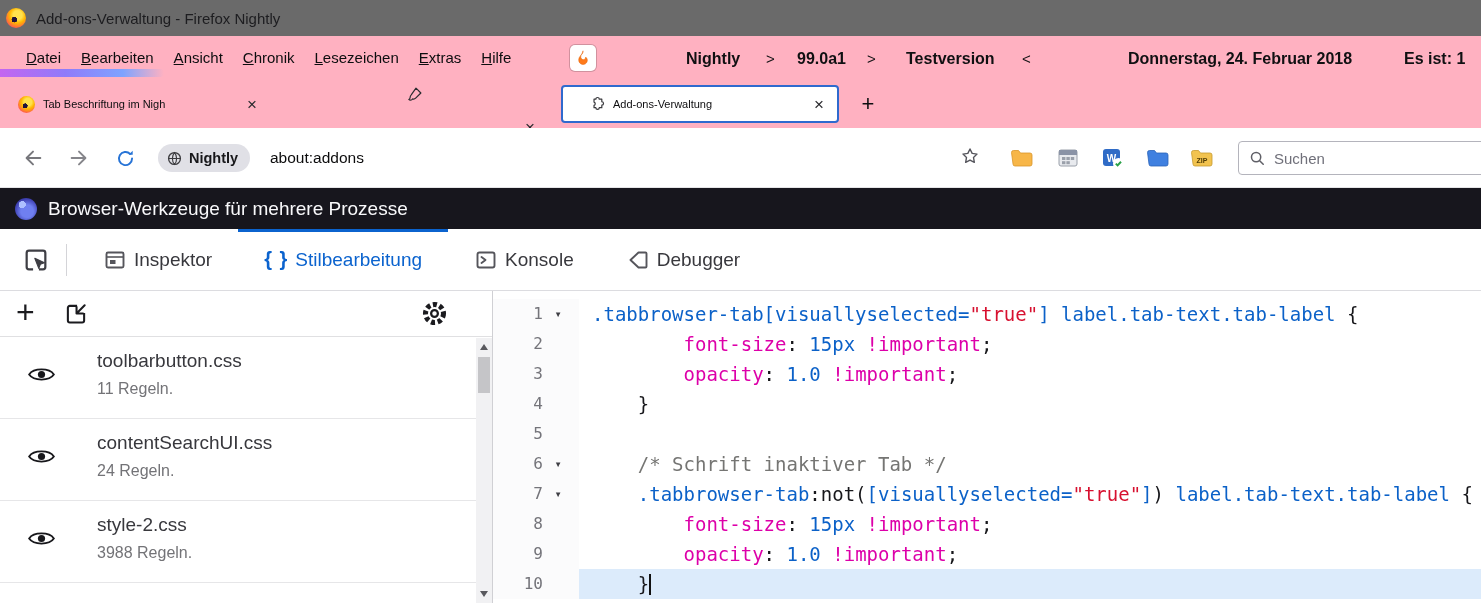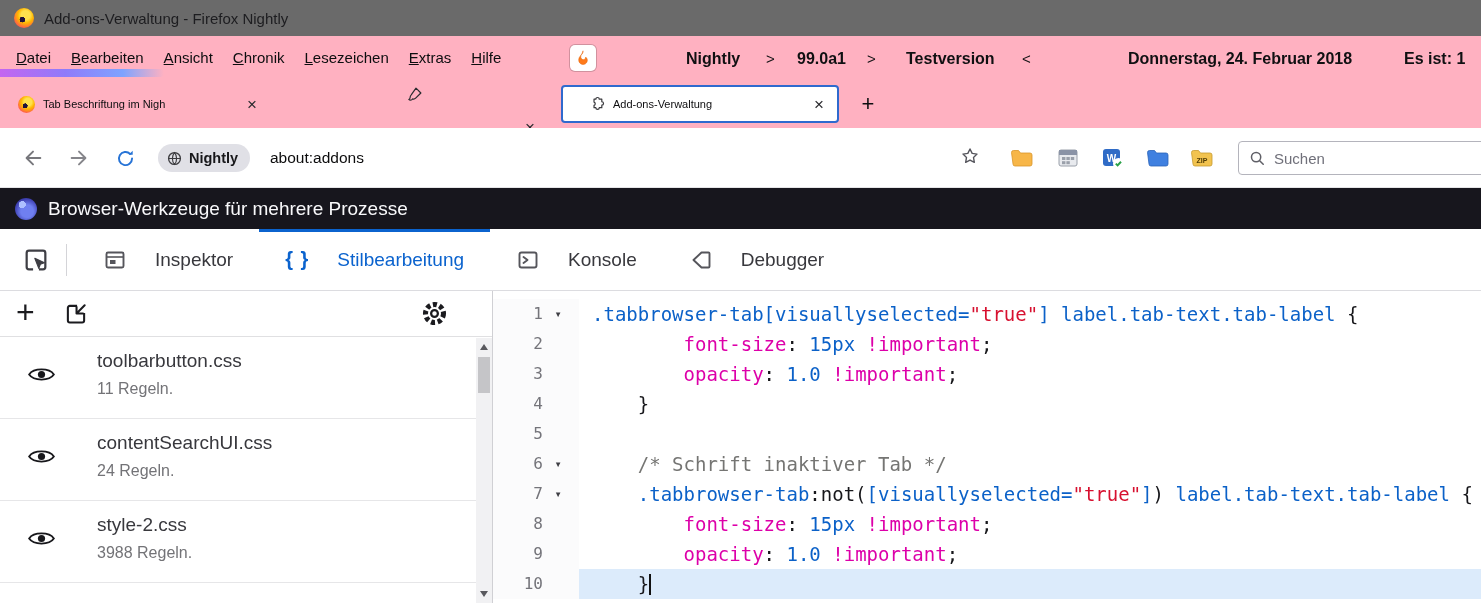--- a/index.html
+++ b/index.html
@@ -5,29 +5,29 @@
   :root{
     --pink:#ffb1c1;
     --accent:#0b63ce;
     --dark:#17161d;
   }
   *{box-sizing:border-box;margin:0;padding:0;}
   body{margin:0;background:#444;font-family:"Liberation Sans",sans-serif;}
   .window{position:relative;width:1481px;height:603px;overflow:hidden;background:#fff;color:#0c0c0d;}
 
   
-  .titlebar{position:absolute;top:0;left:0;right:0;height:36px;background:#6a6a6a;display:flex;align-items:center;gap:10px;padding:0 14px;}
+  .titlebar{position:absolute;top:0;left:0;right:0;height:36px;background:#6a6a6a;display:flex;align-items:center;gap:10px;padding:0 6px;}
   .title-text{font-size:15px;color:#1d1d20;}
   .i-firefox{width:20px;height:20px;border-radius:50%;flex:none;
     background:radial-gradient(circle at 42% 58%,#20123a 0 17%,transparent 18%),
                radial-gradient(circle at 58% 36%,#ffe14d 0 26%,#ffb700 45%,#ff7139 68%,#ff3b6b 88%,#b5317c 100%);}
 
   
   .menubar{position:absolute;top:36px;left:0;right:0;height:44px;background:var(--pink);}
-  .menu-items{display:flex;height:100%;padding-left:6px;text-align:center;}
+  .menu-items{display:flex;height:100%;padding-left:16px;text-align:center;}
   .menu-item{display:inline-block;padding:13px 10px 0;font-size:15px;color:#0d0d0f;}
   .menu-item::first-letter{text-decoration:underline;}
   .theme-stripe{position:absolute;left:0;top:33px;width:164px;height:8px;
     background:linear-gradient(90deg,#c466f0,#8f7bfa 40%,#7fa3ff 75%,rgba(255,177,193,0));border-radius:0 4px 4px 0;}
   .flame-badge{position:absolute;left:570px;top:9px;width:26px;height:26px;background:#fff;border-radius:5px;
     display:flex;align-items:center;justify-content:center;box-shadow:0 0 0 1px rgba(0,0,0,.18);}
   .mstat{position:absolute;top:0;height:44px;line-height:46px;font-size:16px;font-weight:600;color:#101012;white-space:nowrap;}
   .mstat.sep{font-weight:400;font-size:15px;}
   .s-app{left:686px}.s-sep1{left:766px}.s-ver{left:797px}.s-sep2{left:867px}
   .s-chan{left:906px}.s-sep3{left:1022px}.s-date{left:1128px}.s-time{left:1404px}
@@ -66,21 +66,21 @@
   .dtheader{position:absolute;top:188px;left:0;right:0;height:41px;background:var(--dark);display:flex;align-items:center;gap:11px;padding:0 15px;}
   .dttitle{color:#f9f9fb;font-size:19px;}
   .i-nightly{width:22px;height:22px;border-radius:50%;flex:none;
     background:radial-gradient(circle at 33% 30%,#aebfff 0 16%,transparent 17%),
                radial-gradient(circle at 55% 60%,#6f7ff0 0 35%,#4346b8 65%,#1b1670 100%);}
 
   
   .dttoolbar{position:absolute;top:229px;left:0;right:0;height:62px;background:#fff;border-bottom:1px solid #dcdce0;display:flex;align-items:center;}
   .pick-btn{margin-left:16px;width:40px;height:40px;display:flex;align-items:center;justify-content:center;color:#3e3e44;}
   .dtsep{width:1px;height:32px;background:#d4d4d8;margin:0 10px;}
-  .dttab{position:relative;height:100%;display:flex;align-items:center;gap:28px;padding:0 26px;font-size:19px;color:#38383d;}
+  .dttab{position:relative;height:100%;display:flex;align-items:center;gap:7px;padding:0 26px;font-size:19px;color:#38383d;}
   .dticon{color:#55555b;display:flex;}
   .dttab.active{color:var(--accent);}
   .dttab.active .dticon{color:var(--accent);}
   .dttab.active::before{content:"";position:absolute;left:0;right:0;top:0;height:3px;background:var(--accent);}
   .braces-glyph::before{content:"{ }";font-weight:700;font-size:20px;letter-spacing:1px;}
 
   
   .main{position:absolute;top:291px;left:0;right:0;bottom:0;display:flex;}
   .sidebar{position:relative;width:493px;flex:none;border-right:1px solid #d0d0d4;background:#fff;}
   .side-toolbar{height:46px;border-bottom:1px solid #e0e0e2;display:flex;align-items:center;padding:0 16px;gap:28px;}

